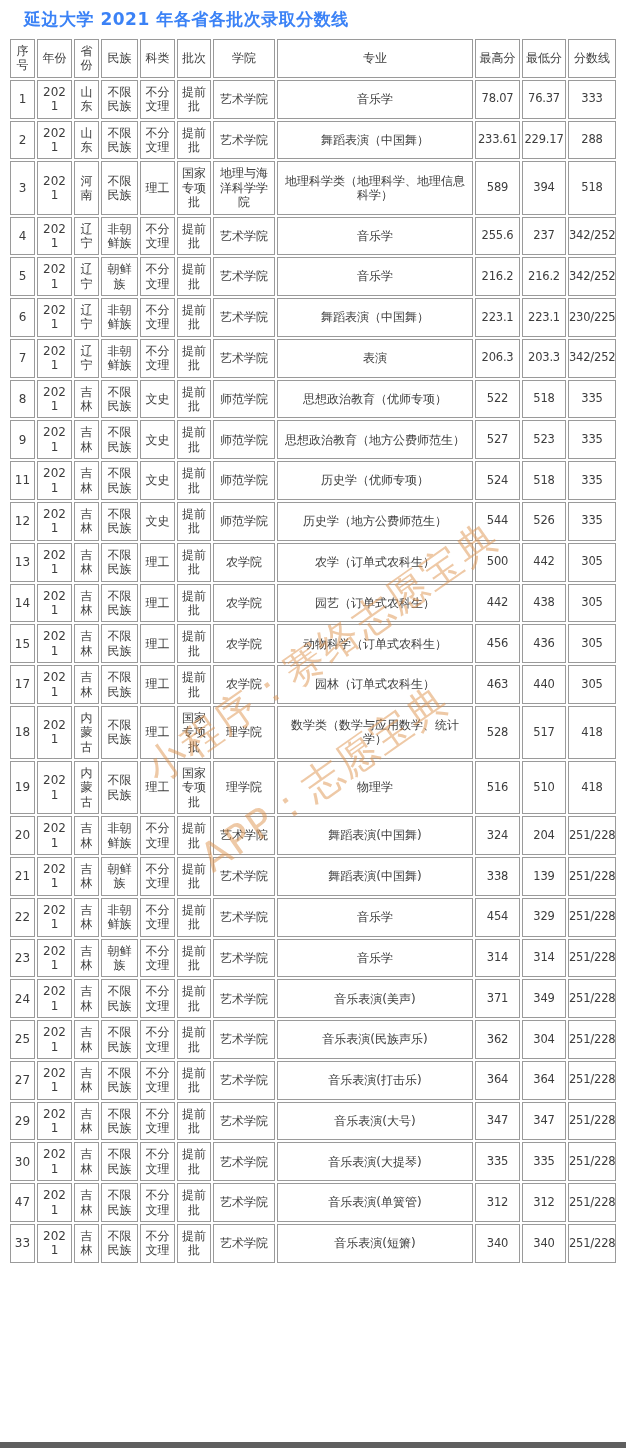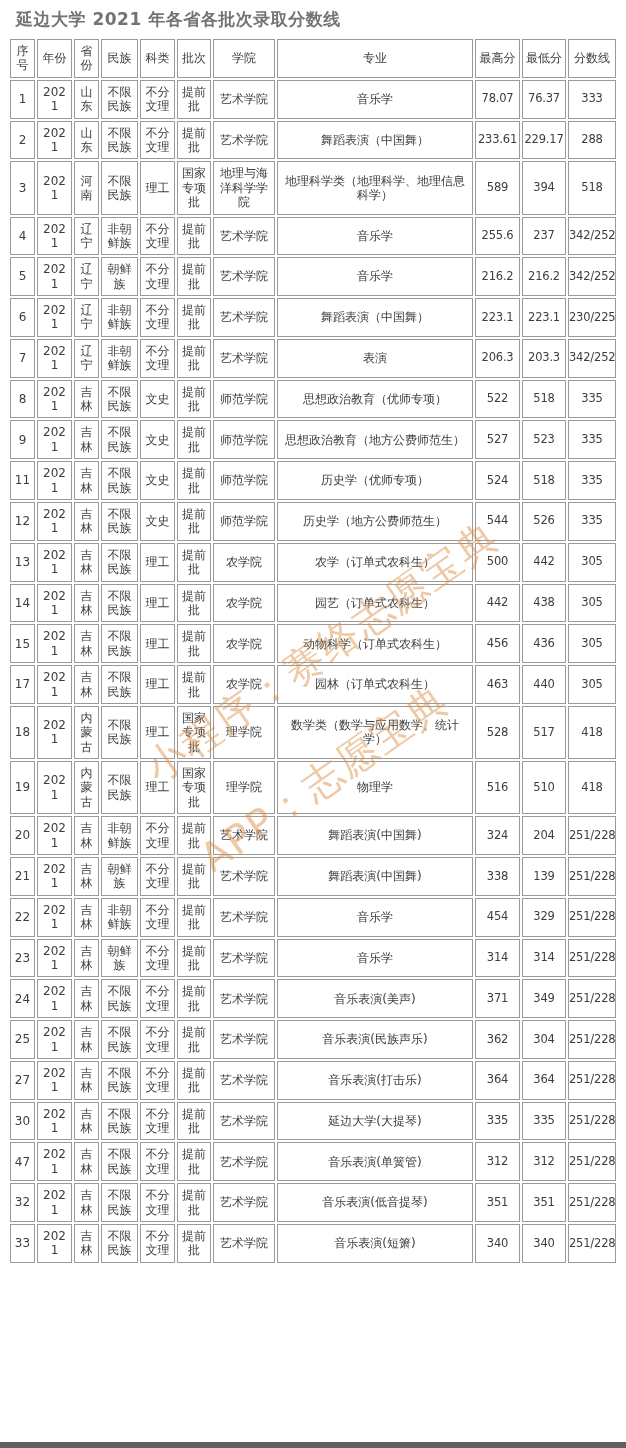--- a/index.html
+++ b/index.html
@@ -12,22 +12,22 @@
   .page{
     position:relative;
     width:626px;
     height:1448px;
     overflow:hidden;
     background:#ffffff;
   }
   .page-title{
     font-size:17px;
     font-weight:bold;
-    color:#737373;
-    margin:8px 0 6px 16px;
+    color:#3b82f6;
+    margin:8px 0 6px 24px;
     letter-spacing:0.5px;
   }
   table.score-table{
     table-layout:fixed;
     width:610px;
     margin-left:8px;
     border-collapse:separate;
     border-spacing:2px;
   }
   table.score-table th,
@@ -416,56 +416,56 @@
           <td>不限民族</td>
           <td>不分文理</td>
           <td>提前批</td>
           <td>艺术学院</td>
           <td>音乐表演(打击乐)</td>
           <td class="num">364</td>
           <td class="num">364</td>
           <td class="num">251/228</td>
         </tr>
         <tr>
+          <td>29</td>
+          <td>2021</td>
+          <td>吉林</td>
+          <td>不限民族</td>
+          <td>不分文理</td>
+          <td>提前批</td>
+          <td>艺术学院</td>
+          <td>音乐表演(大号)</td>
+          <td class="num">347</td>
+          <td class="num">347</td>
+          <td class="num">251/228</td>
+        </tr>
+        <tr>
           <td>30</td>
           <td>2021</td>
           <td>吉林</td>
           <td>不限民族</td>
           <td>不分文理</td>
           <td>提前批</td>
           <td>艺术学院</td>
-          <td>延边大学(大提琴)</td>
+          <td>音乐表演(大提琴)</td>
           <td class="num">335</td>
           <td class="num">335</td>
           <td class="num">251/228</td>
         </tr>
         <tr>
           <td>47</td>
           <td>2021</td>
           <td>吉林</td>
           <td>不限民族</td>
           <td>不分文理</td>
           <td>提前批</td>
           <td>艺术学院</td>
           <td>音乐表演(单簧管)</td>
           <td class="num">312</td>
           <td class="num">312</td>
-          <td class="num">251/228</td>
-        </tr>
-        <tr>
-          <td>32</td>
-          <td>2021</td>
-          <td>吉林</td>
-          <td>不限民族</td>
-          <td>不分文理</td>
-          <td>提前批</td>
-          <td>艺术学院</td>
-          <td>音乐表演(低音提琴)</td>
-          <td class="num">351</td>
-          <td class="num">351</td>
           <td class="num">251/228</td>
         </tr>
         <tr>
           <td>33</td>
           <td>2021</td>
           <td>吉林</td>
           <td>不限民族</td>
           <td>不分文理</td>
           <td>提前批</td>
           <td>艺术学院</td>

